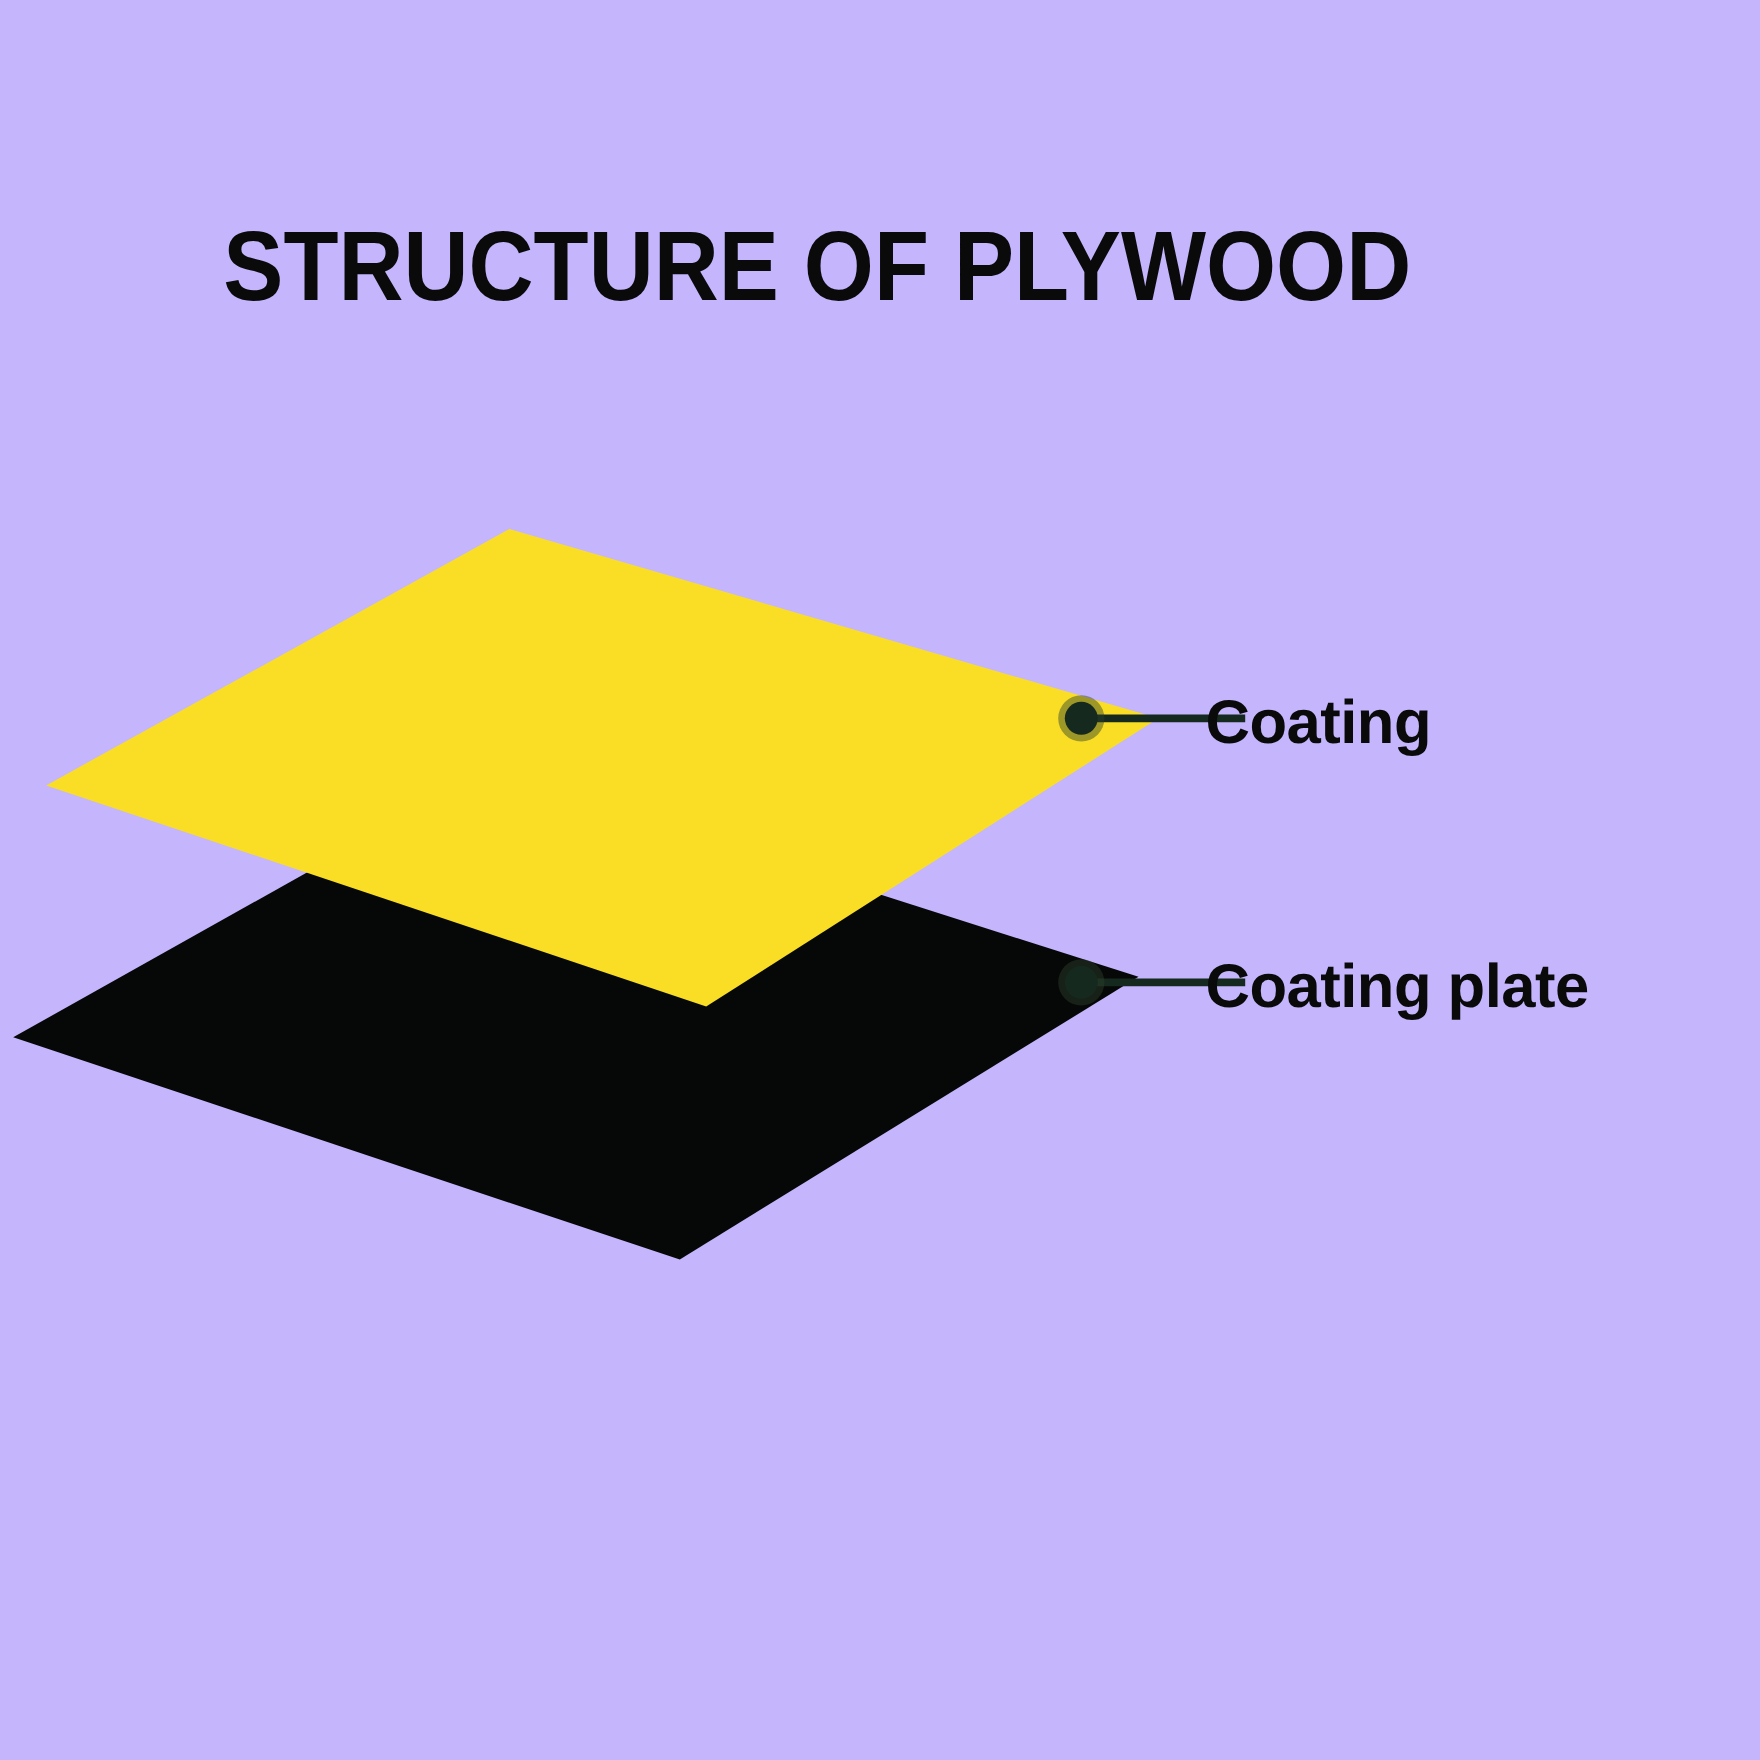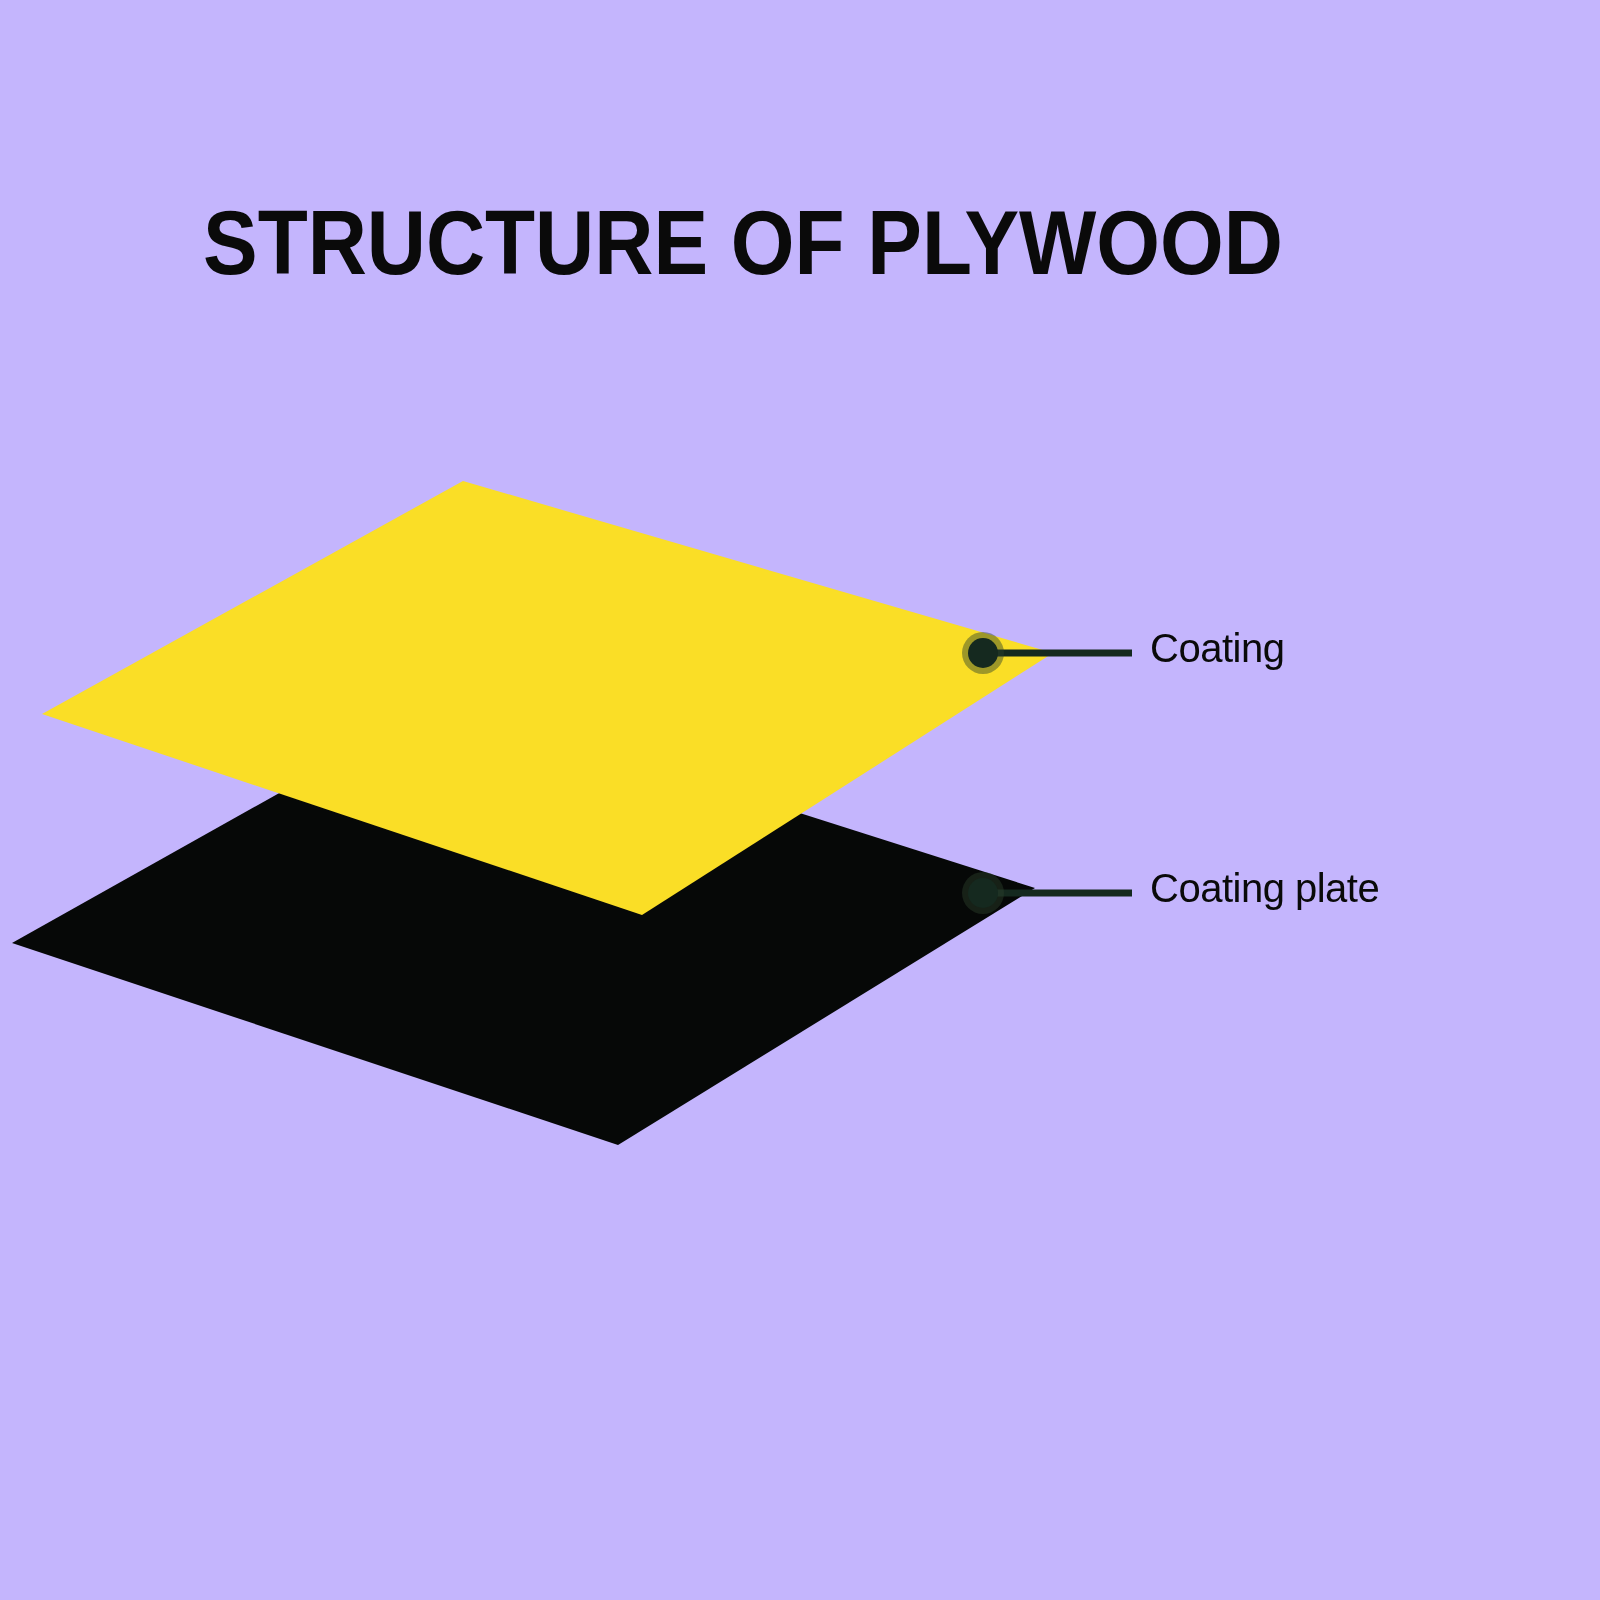--- a/index.html
+++ b/index.html
@@ -35,24 +35,24 @@
     left: 0;
     top: 0;
     width: 1600px;
     height: 1600px;
   }
   .callout-line {
     stroke-width: 7px;
   }
   .label {
     position: absolute;
-    left: 1150px;
-    font-size: 40px;
+    left: 1096px;
+    font-size: 56px;
     line-height: 1;
-    font-weight: normal;
+    font-weight: bold;
     color: #0a0a0a;
     letter-spacing: -0.5px;
     white-space: nowrap;
   }
   .label-coating { top: 628px; }
   .label-bottom-plate { top: 868px; }
 </style>
 </head>
 <body>
 

